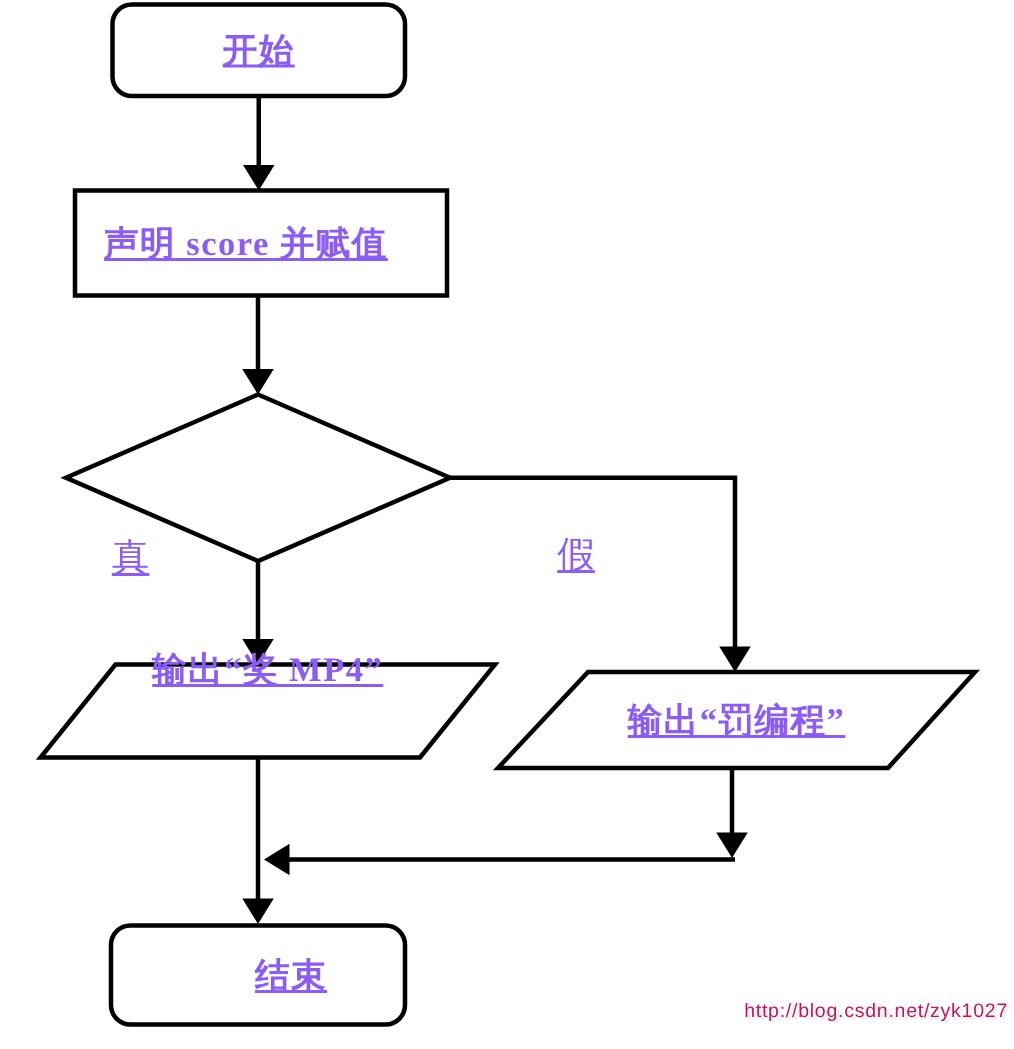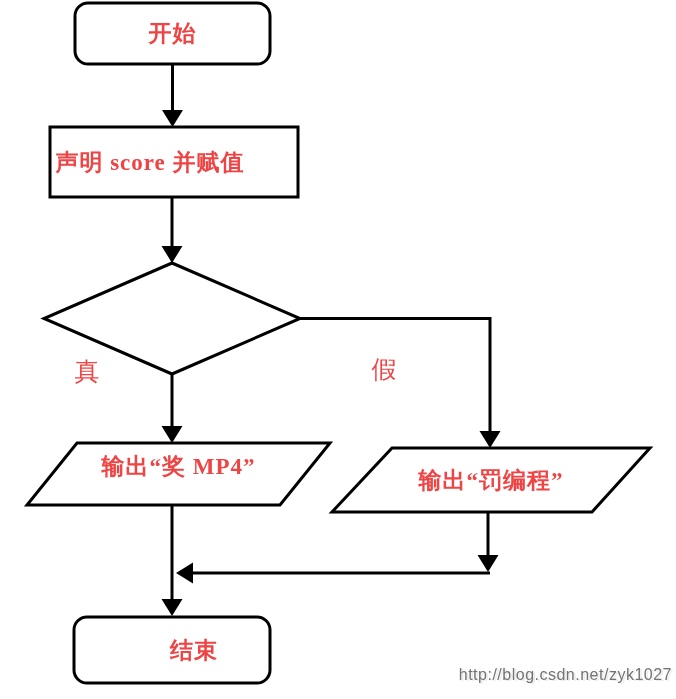--- a/index.html
+++ b/index.html
@@ -7,38 +7,39 @@
     position:relative;
     width:676px;height:699px;
     background:#ffffff;
     overflow:hidden;
     font-family:"Liberation Serif","DejaVu Serif",serif;
   }
   .page svg{position:absolute;top:0;left:0;}
   .label{
     position:absolute;
     display:flex;align-items:center;justify-content:center;
-    color:#ef4444;
+    color:#8b5cf6;
     font-weight:bold;
     font-size:23px;
     letter-spacing:1px;
     white-space:nowrap;
     text-align:center;
+    text-decoration:underline;
   }
   .branch-label{
     font-weight:normal;
     font-size:25px;
     letter-spacing:0;
   }
   .watermark{
     position:absolute;
     right:4px;top:666px;
     font-family:"Liberation Sans","DejaVu Sans",sans-serif;
-    font-size:16px;
-    color:#737373;
+    font-size:13px;
+    color:#be185d;
     text-shadow:2px 1px 0 #ececec;
     letter-spacing:0.5px;
   }
 </style>
 </head>
 <body>
 
 <div class="page">
 
   <svg width="676" height="699" viewBox="0 0 676 699">
@@ -72,28 +73,28 @@
 
     <polygon points="77,443 330,443 280,505 27,505" fill="#ffffff" stroke="#000" stroke-width="3"></polygon>
 
     <polygon points="392,448 650,448 592,512 332,512" fill="#ffffff" stroke="#000" stroke-width="3"></polygon>
 
     <rect x="74" y="617" width="196" height="66" rx="13" ry="13" fill="#ffffff" stroke="#000" stroke-width="3"></rect>
   </svg>
 
   <div class="label" style="left:75px;top:3px;width:195px;height:61px;">开始</div>
 
-  <div class="label" style="left:42px;top:127px;width:216px;height:70px;">声明 score 并赋值</div>
+  <div class="label" style="left:56px;top:127px;width:216px;height:70px;">声明 score 并赋值</div>
 
 
   <div class="label branch-label" style="left:62px;top:352px;width:50px;height:38px;">真</div>
 
   <div class="label branch-label" style="left:359px;top:350px;width:50px;height:38px;">假</div>
 
-  <div class="label" style="left:27px;top:444px;width:303px;height:44px;">输出“奖 MP4”</div>
+  <div class="label" style="left:27px;top:424px;width:303px;height:44px;">输出“奖 MP4”</div>
 
   <div class="label" style="left:332px;top:448px;width:318px;height:64px;">输出“罚编程”</div>
 
   <div class="label" style="left:74px;top:617px;width:196px;height:66px;padding-left:22px;">结束</div>
 
   <div class="watermark">http://blog.csdn.net/zyk1027</div>
 
 </div>
 
 </body></html>

